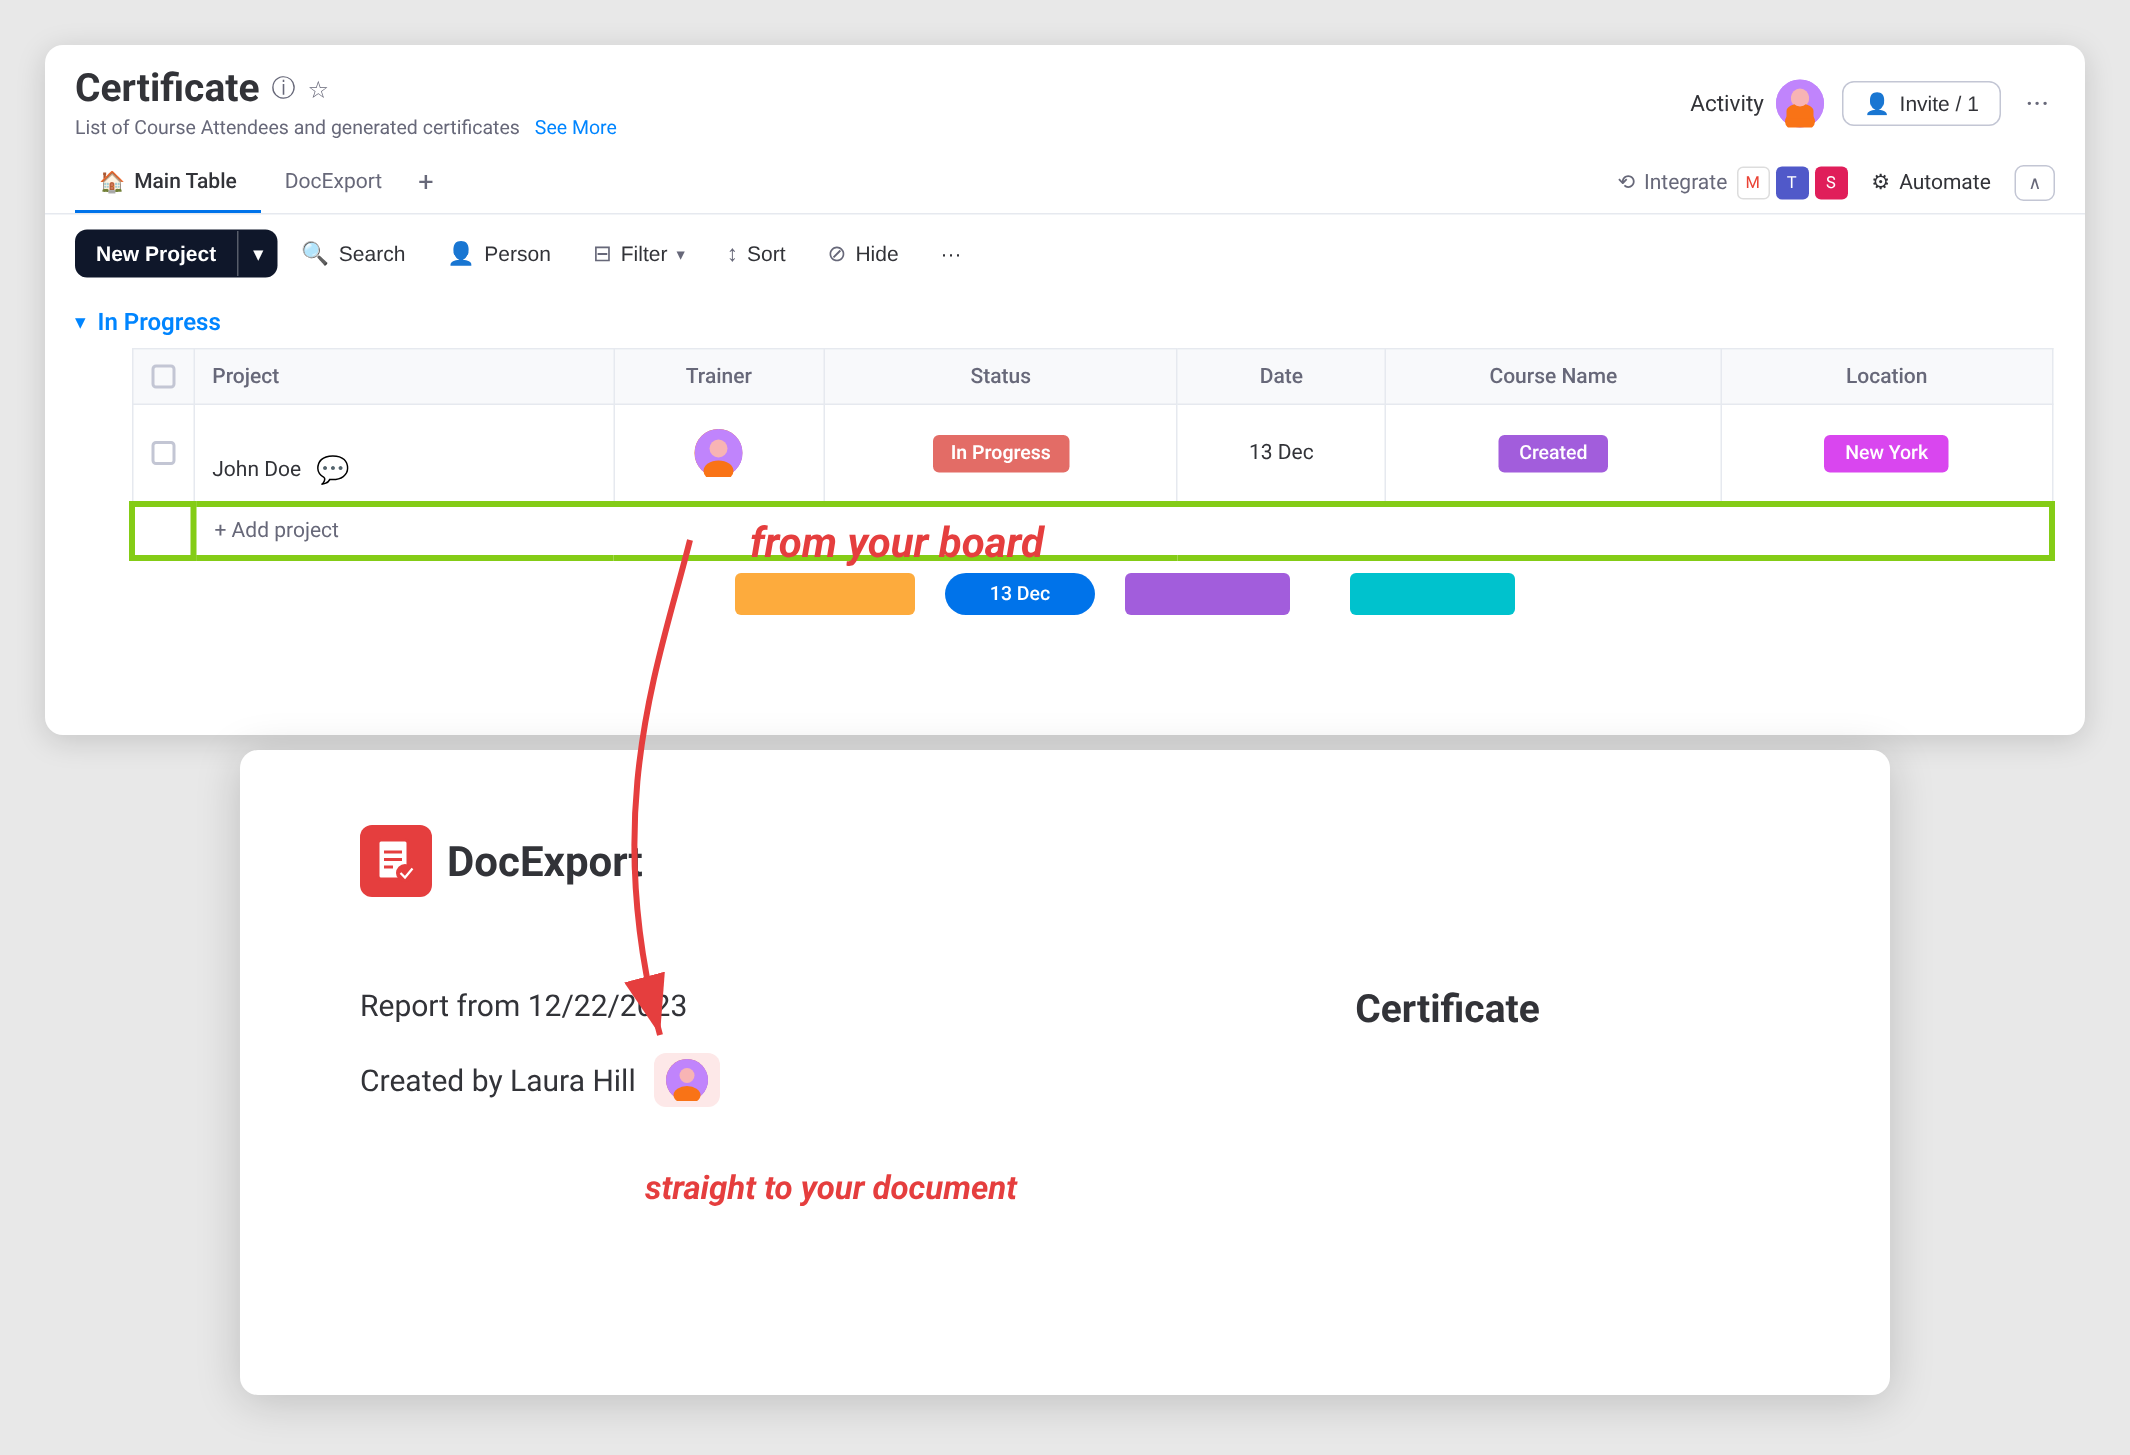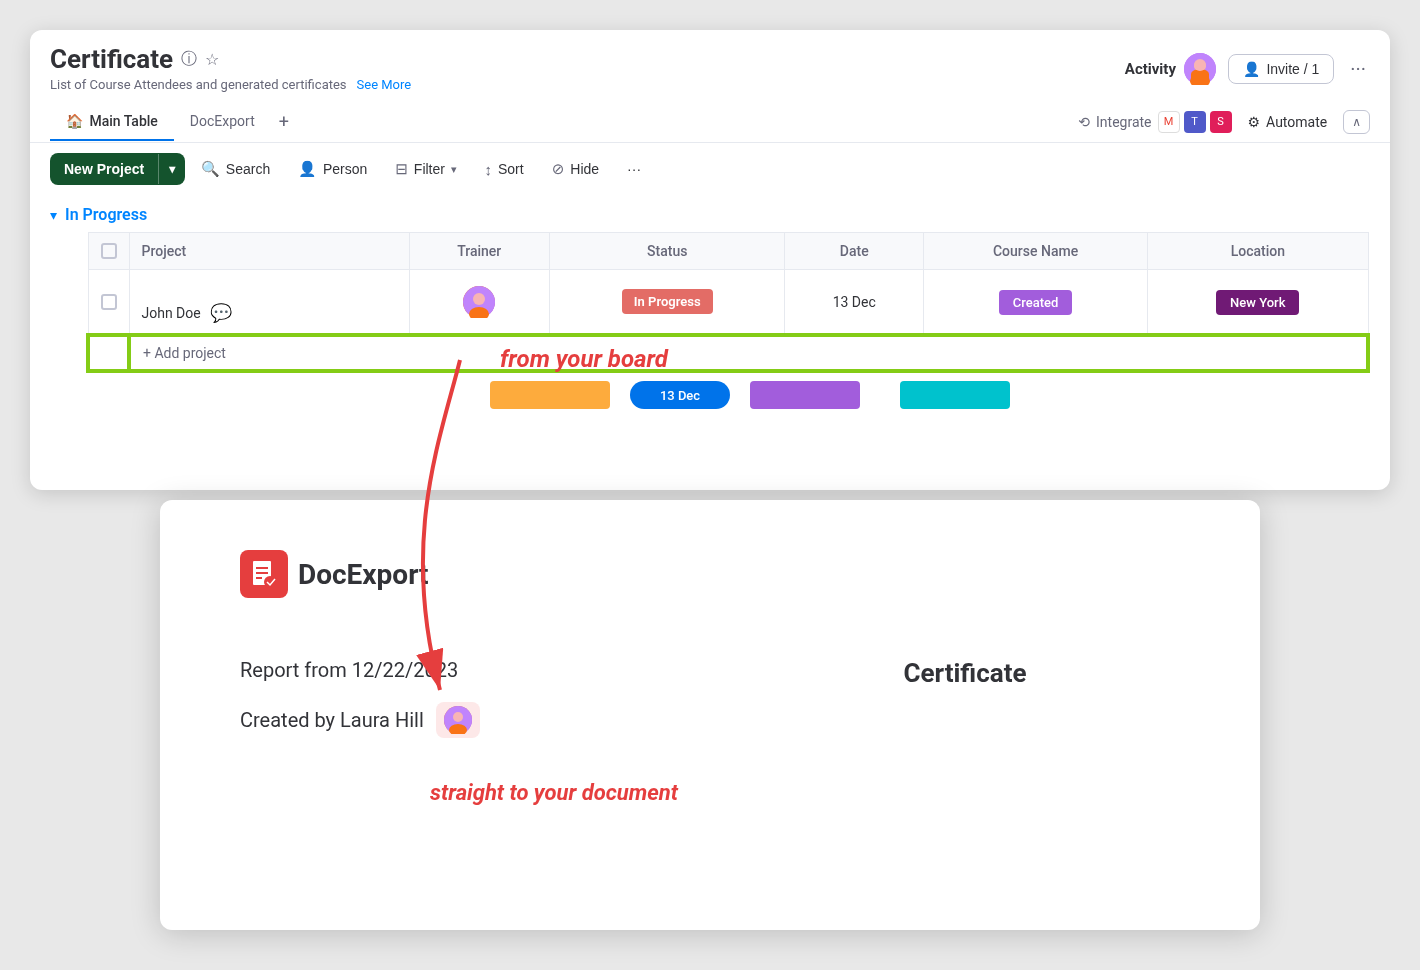--- a/index.html
+++ b/index.html
@@ -72,21 +72,21 @@
       align-items: center;
       gap: 12px;
     }
     .activity-btn {
       display: flex;
       align-items: center;
       gap: 8px;
       font-size: 15px;
       color: #323338;
       cursor: pointer;
-      font-weight: 700;
+      font-weight: 400;
       margin-left: 42px;
     }
     .avatar-face {
       width: 32px;
       height: 32px;
       border-radius: 50%;
       background: #c084fc;
       display: flex;
       align-items: center;
       justify-content: center;
@@ -213,21 +213,21 @@
     
     .toolbar {
       display: flex;
       align-items: center;
       gap: 4px;
       padding: 10px 20px;
     }
     .new-project-btn {
       display: flex;
       align-items: center;
-      background: #14532d;
+      background: #0f172a;
       color: white;
       border: none;
       border-radius: 8px;
       font-size: 14px;
       font-weight: 600;
       cursor: pointer;
       overflow: hidden;
     }
     .new-project-main {
       padding: 8px 14px;
@@ -328,21 +328,21 @@
     .status-inprogress-text { background: #e36c66; }
     .course-badge {
       background: #a25ddc;
       color: white;
       border-radius: 4px;
       padding: 5px 14px;
       font-size: 13px;
       font-weight: 500;
     }
     .location-badge {
-      background: #701a75;
+      background: #d946ef;
       color: white;
       border-radius: 4px;
       padding: 5px 14px;
       font-size: 13px;
       font-weight: 500;
     }
 
     .add-project-row td {
       color: #676879;
       text-align: left;
@@ -472,21 +472,21 @@
       font-size: 12px;
       color: white;
     }
 
     
     .annotation-from-board {
       position: absolute;
       top: 345px;
       left: 500px;
       color: #e53e3e;
-      font-size: 24px;
+      font-size: 28px;
       font-weight: 700;
       font-style: italic;
       z-index: 20;
     }
     .annotation-to-doc {
       position: absolute;
       top: 780px;
       left: 430px;
       color: #e53e3e;
       font-size: 22px;

